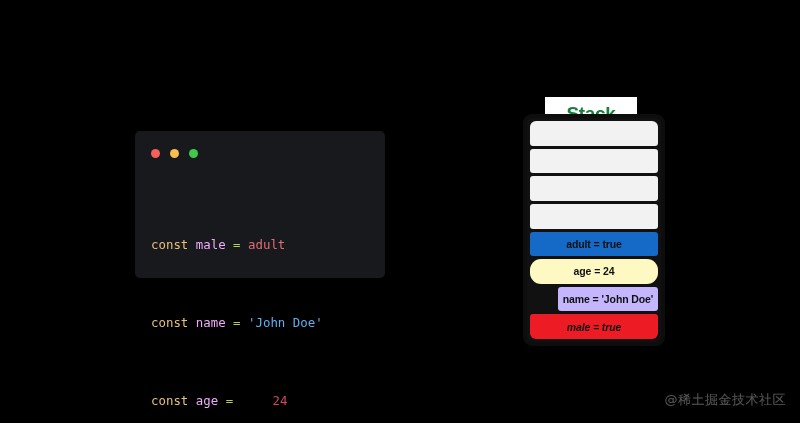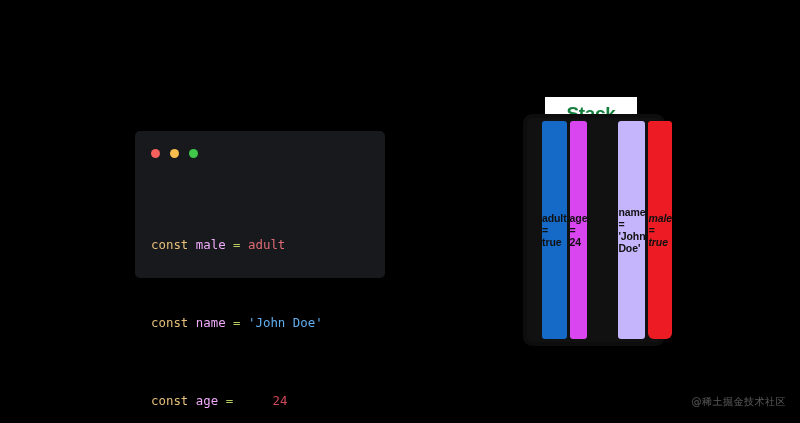--- a/index.html
+++ b/index.html
@@ -96,20 +96,21 @@
     position: absolute;
     left: 4px;
     top: 33px;
     width: 142px;
     height: 232px;
     background: #111111;
     border: 4px solid #0d0d0d;
     border-radius: 9px;
     padding: 3px;
     display: flex;
+    flex-direction: column;
     gap: 3px;
   }
 
   .cell {
     flex: 1 1 0;
     min-height: 0;
     display: flex;
     align-items: center;
     justify-content: center;
     font-size: 10.5px;
@@ -128,21 +129,21 @@
   .stack-box .cell:last-child {
     border-bottom-left-radius: 6px;
     border-bottom-right-radius: 6px;
   }
 
   
   .watermark {
     position: absolute;
     right: 14px;
     bottom: 14px;
-    font-size: 10px;
+    font-size: 13px;
     color: rgba(255,255,255,0.34);
     letter-spacing: 0.5px;
     font-family: "DejaVu Sans", sans-serif;
     white-space: nowrap;
   }
 </style>
 </head>
 <body>
 
 <div id="canvas">
@@ -171,21 +172,21 @@
   <div class="stack-wrap">
 
     <div class="stack-title">Stack</div>
 
     <div class="stack-box" id="stack-box">
         <div class="cell cell-empty" style="background: rgb(242, 242, 242);"></div>
         <div class="cell cell-empty" style="background: rgb(242, 242, 242);"></div>
         <div class="cell cell-empty" style="background: rgb(242, 242, 242);"></div>
         <div class="cell cell-empty" style="background: rgb(242, 242, 242);"></div>
         <div class="cell" style="background: rgb(21, 105, 199);">adult = true</div>
-        <div class="cell" style="background: #d946ef;">age = 24</div>
+        <div class="cell" style="background: #fef9c3; border-radius: 11px;">age = 24</div>
         <div class="cell" style="background: #c4b5fd; margin-left: 28px;">name = 'John Doe'</div>
         <div class="cell" style="background: rgb(237, 28, 36); font-style: italic;">male = true</div>
       </div>
 
   </div>
 
   <div class="watermark">@稀土掘金技术社区</div>
 
 </div>
 

